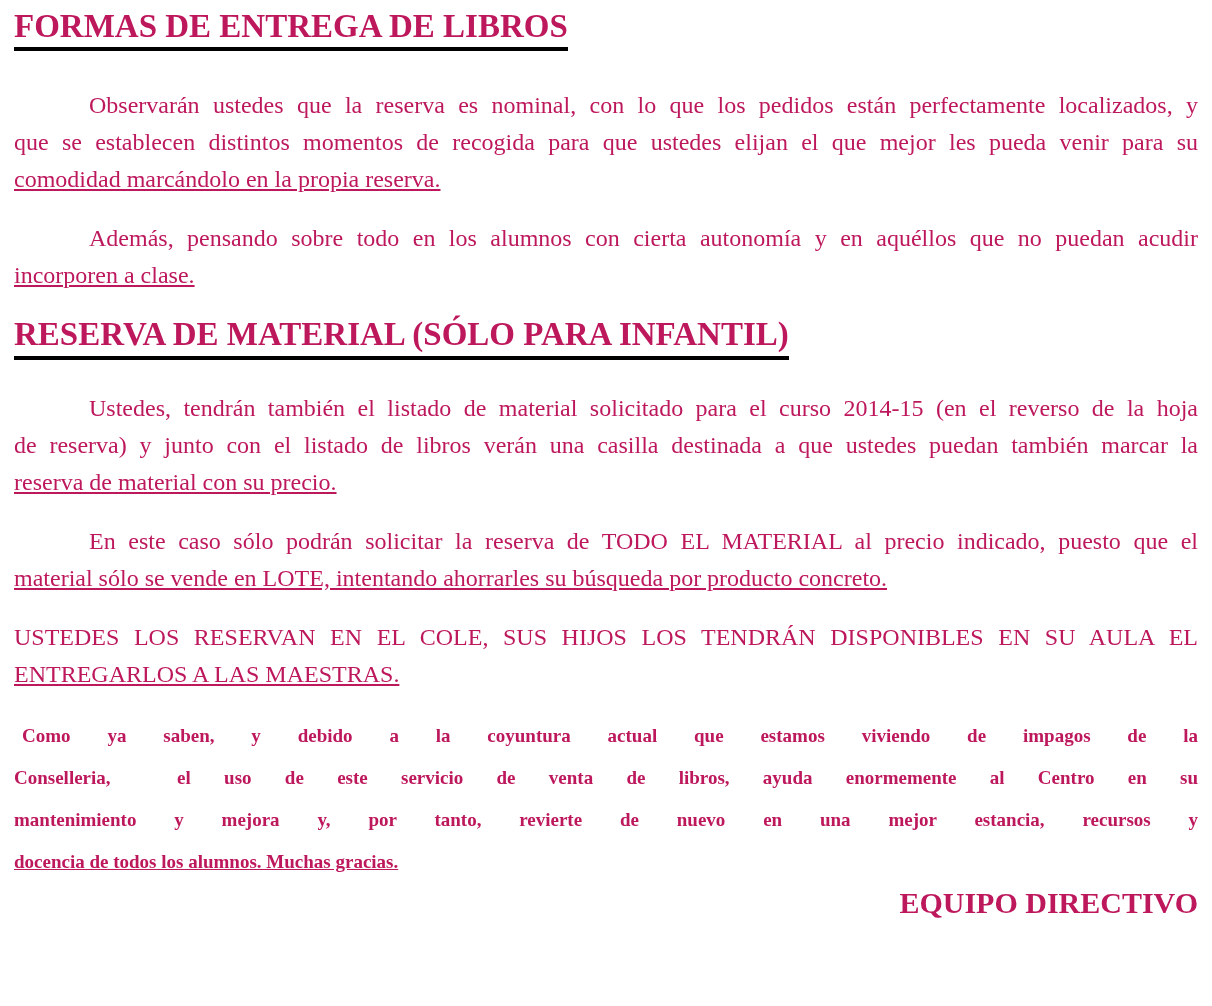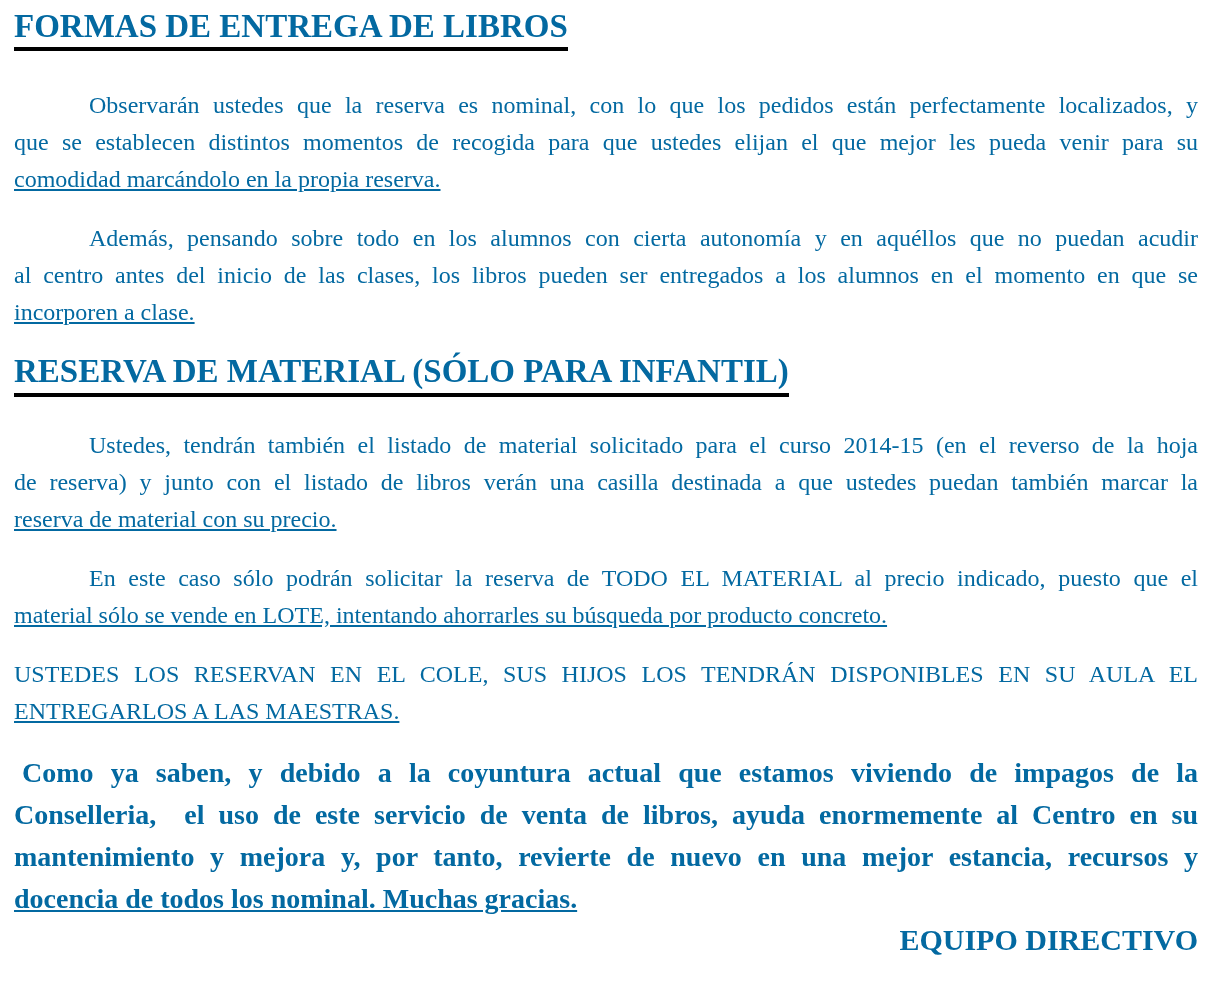--- a/index.html
+++ b/index.html
@@ -9,21 +9,21 @@
     width: 1212px;
     height: 1006px;
     overflow: hidden;
   }
   .page {
     box-sizing: border-box;
     width: 1212px;
     height: 1006px;
     padding: 8px 14px 0 14px;
     font-family: "Liberation Serif", "DejaVu Serif", serif;
-    color: #0369a1;
+    color: #be185d;
     background: #ffffff;
   }
   h1.doc-heading {
     font-size: 33px;
     line-height: 1.1;
     font-weight: bold;
     margin: 0 0 36px 0;
   }
   h1.doc-heading .underlined {
     display: inline-block;
@@ -46,21 +46,21 @@
   .ln-first {
     text-indent: 75px;
     margin-top: 16px;
   }
   .ln-last {
     text-align-last: left;
     text-decoration: underline;
   }
   .closing {
     font-weight: bold;
-    font-size: 28px;
+    font-size: 19px;
     line-height: 42px;
     margin: 0 0 2px 0;
   }
   .closing .ln-first-sm {
     text-indent: 8px;
   }
   .signature {
     font-weight: bold;
     font-size: 30px;
     line-height: 36px;
@@ -78,21 +78,20 @@
   </h1>
 
   <div class="para">
     <div class="ln ln-first">Observarán ustedes que la reserva es nominal, con lo que los pedidos están perfectamente localizados, y</div>
     <div class="ln">que se establecen distintos momentos de recogida para que ustedes elijan el que mejor les pueda venir para su</div>
     <div class="ln ln-last">comodidad marcándolo en la propia reserva.</div>
   </div>
 
   <div class="para">
     <div class="ln ln-first">Además, pensando sobre todo en los alumnos con cierta autonomía y en aquéllos que no puedan acudir</div>
-    <div class="ln">al centro antes del inicio de las clases, los libros pueden ser entregados a los alumnos en el momento en que se</div>
     <div class="ln ln-last">incorporen a clase.</div>
   </div>
 
   <h1 class="doc-heading h2-spacing">
     <span class="underlined">RESERVA DE MATERIAL (SÓLO PARA INFANTIL)</span>
   </h1>
 
   <div class="para">
     <div class="ln ln-first">Ustedes, tendrán también el listado de material solicitado para el curso 2014-15 (en el reverso de la hoja</div>
     <div class="ln">de reserva) y junto con el listado de libros verán una casilla destinada a que ustedes puedan también marcar la</div>
@@ -106,18 +105,18 @@
 
   <div class="para">
     <div class="ln">USTEDES LOS RESERVAN EN EL COLE, SUS HIJOS LOS TENDRÁN DISPONIBLES EN SU AULA EL</div>
     <div class="ln ln-last">ENTREGARLOS A LAS MAESTRAS.</div>
   </div>
 
   <div class="para closing">
     <div class="ln ln-first-sm">Como ya saben, y debido a la coyuntura actual que estamos viviendo de impagos de la</div>
     <div class="ln">Conselleria,&nbsp; el uso de este servicio de venta de libros, ayuda enormemente al Centro en su</div>
     <div class="ln">mantenimiento y mejora y, por tanto, revierte de nuevo en una mejor estancia, recursos y</div>
-    <div class="ln ln-last">docencia de todos los nominal. Muchas gracias.</div>
+    <div class="ln ln-last">docencia de todos los alumnos. Muchas gracias.</div>
   </div>
 
   <p class="signature">EQUIPO DIRECTIVO</p>
 
 </div>
 
 </body></html>

